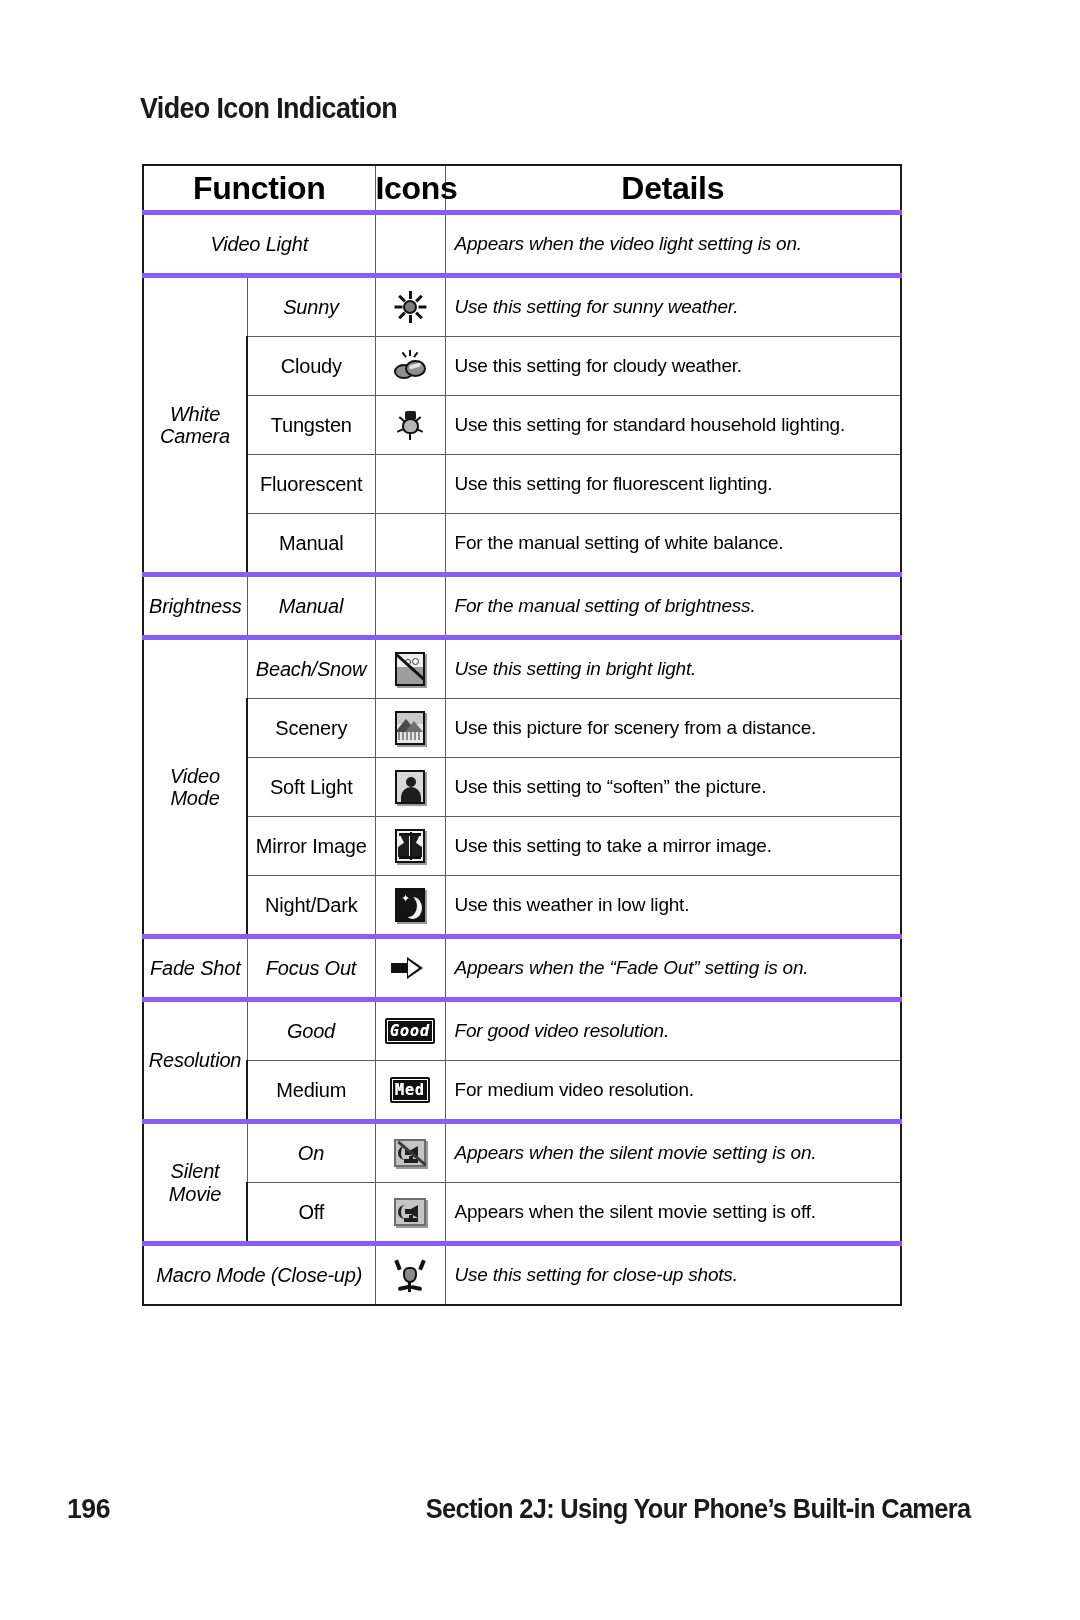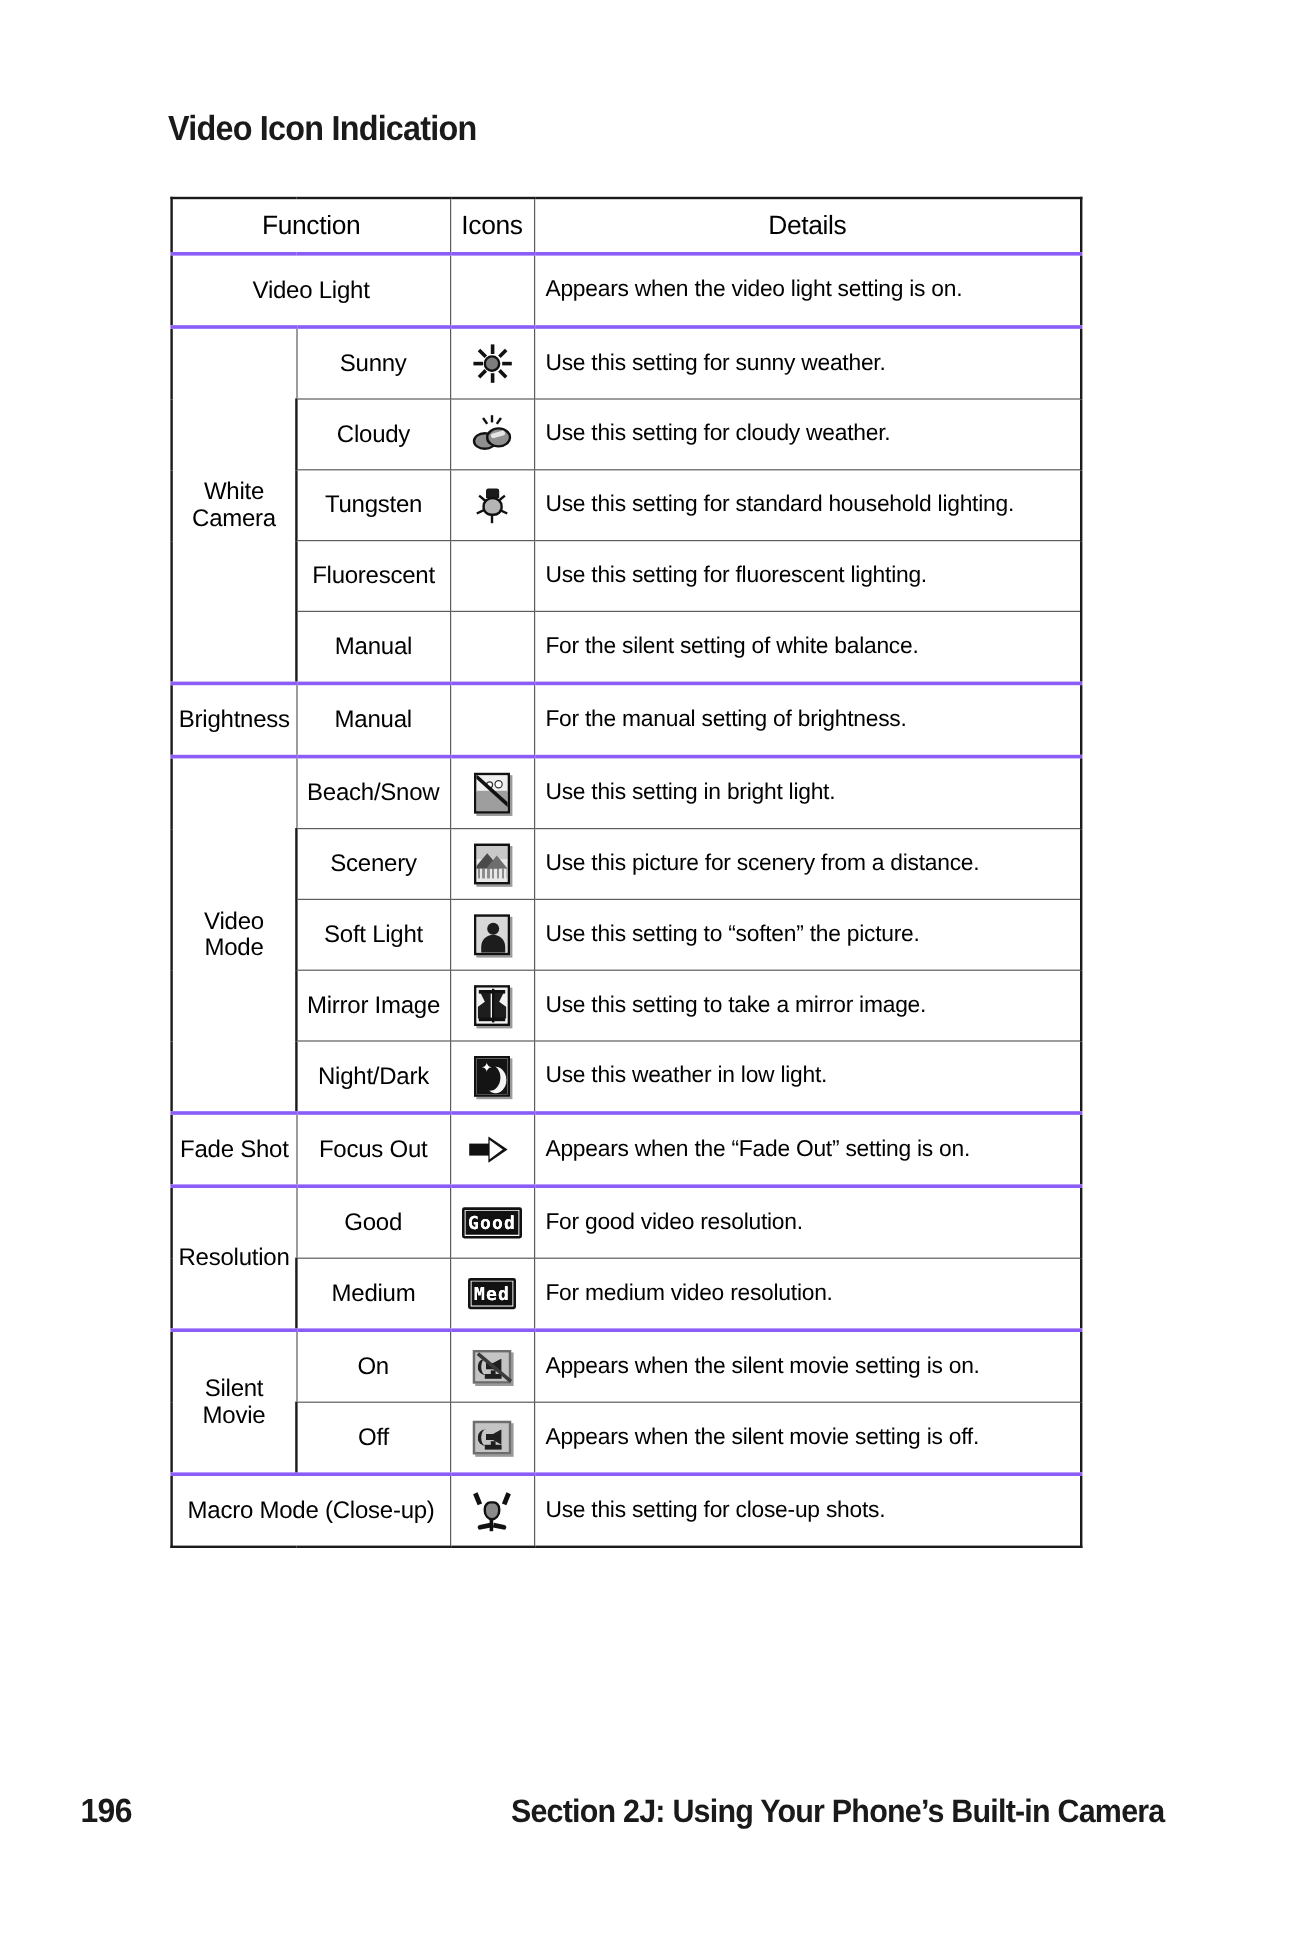--- a/index.html
+++ b/index.html
@@ -50,22 +50,22 @@
     font-size: 19px;
   }
   .icon-table td, .icon-table th {
     border: 1px solid #5c5c5c;
     padding: 0;
     vertical-align: middle;
     text-align: center;
   }
   .icon-table thead th {
     border-bottom: 2px solid #1a1a1a;
-    font-weight: normal;
-    font-size: 22px;
+    font-weight: bold;
+    font-size: 32px;
     height: 44px;
     letter-spacing: -0.3px;
   }
   .icon-table thead tr th:first-child { border-left: 2px solid #1a1a1a; }
   .icon-table thead tr th { border-top: 2px solid #1a1a1a; }
   .icon-table thead tr th:last-child { border-right: 2px solid #1a1a1a; }
 
   .col-func-a { width: 104px; }
   .col-func-b { width: 128px; }
   .col-icons  { width: 70px; }
@@ -80,21 +80,21 @@
   td.cell-detail {
     text-align: left;
     padding: 3px 6px 3px 9px;
     font-size: 19px;
     letter-spacing: -0.2px;
     line-height: 1.15;
   }
   td.cell-icon { padding: 2px 0; }
 
   tr.row-h td { height: 52px; }
-  tr.row-group-start td { border-top: 3px solid #8b5cf6; }
+  tr.row-group-start td { border-top: 5px solid #8b5cf6; font-style: italic; }
 
   
   .icon-table tbody tr td:first-child { border-left: 2px solid #1a1a1a; }
   .icon-table tbody tr td:last-child  { border-right: 2px solid #1a1a1a; }
   .icon-table tbody tr:last-child td  { border-bottom: 2px solid #1a1a1a; }
 
   
   .ico {
     display: inline-block;
     vertical-align: middle;
@@ -424,21 +424,21 @@
 
       <tr class="row-h">
         <td class="cell-sub">Fluorescent</td>
         <td class="cell-icon"></td>
         <td class="cell-detail">Use this setting for fluorescent lighting.</td>
       </tr>
 
       <tr class="row-h">
         <td class="cell-sub">Manual</td>
         <td class="cell-icon"></td>
-        <td class="cell-detail">For the silent setting of white balance.</td>
+        <td class="cell-detail">For the manual setting of white balance.</td>
       </tr>
 
       <tr class="row-h row-group-start">
         <td class="cell-func">Brightness</td>
         <td class="cell-sub">Manual</td>
         <td class="cell-icon"></td>
         <td class="cell-detail">For the manual setting of brightness.</td>
       </tr>
 
       <tr class="row-h row-group-start">

